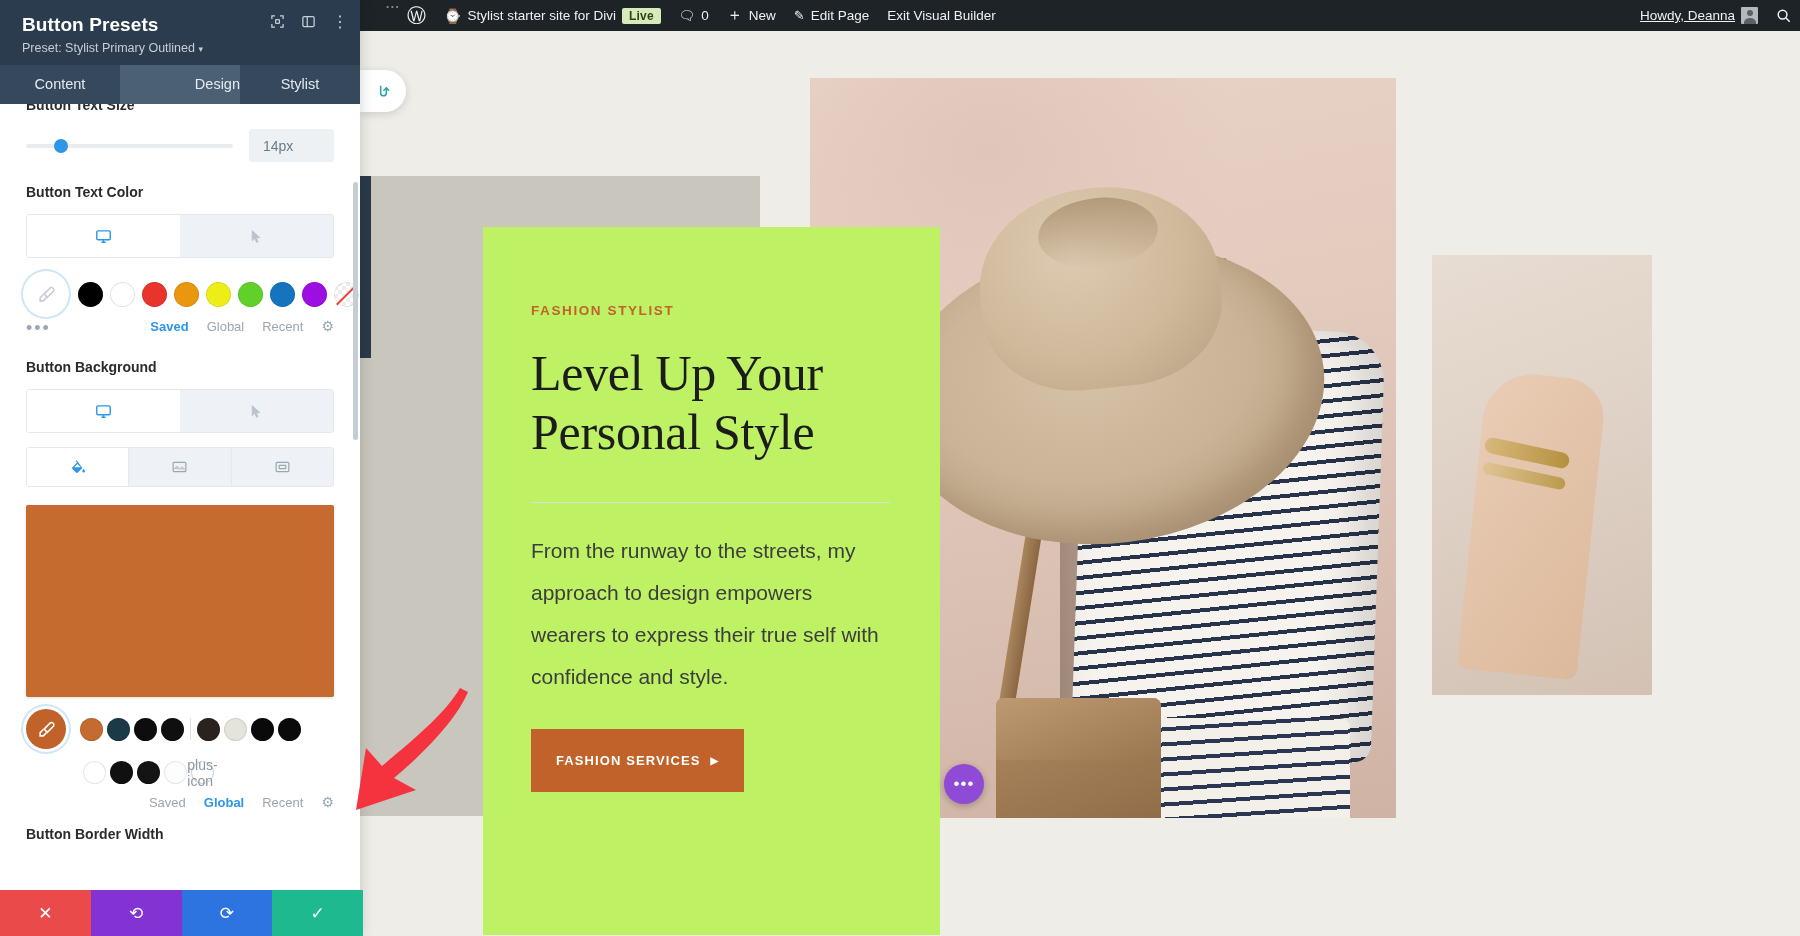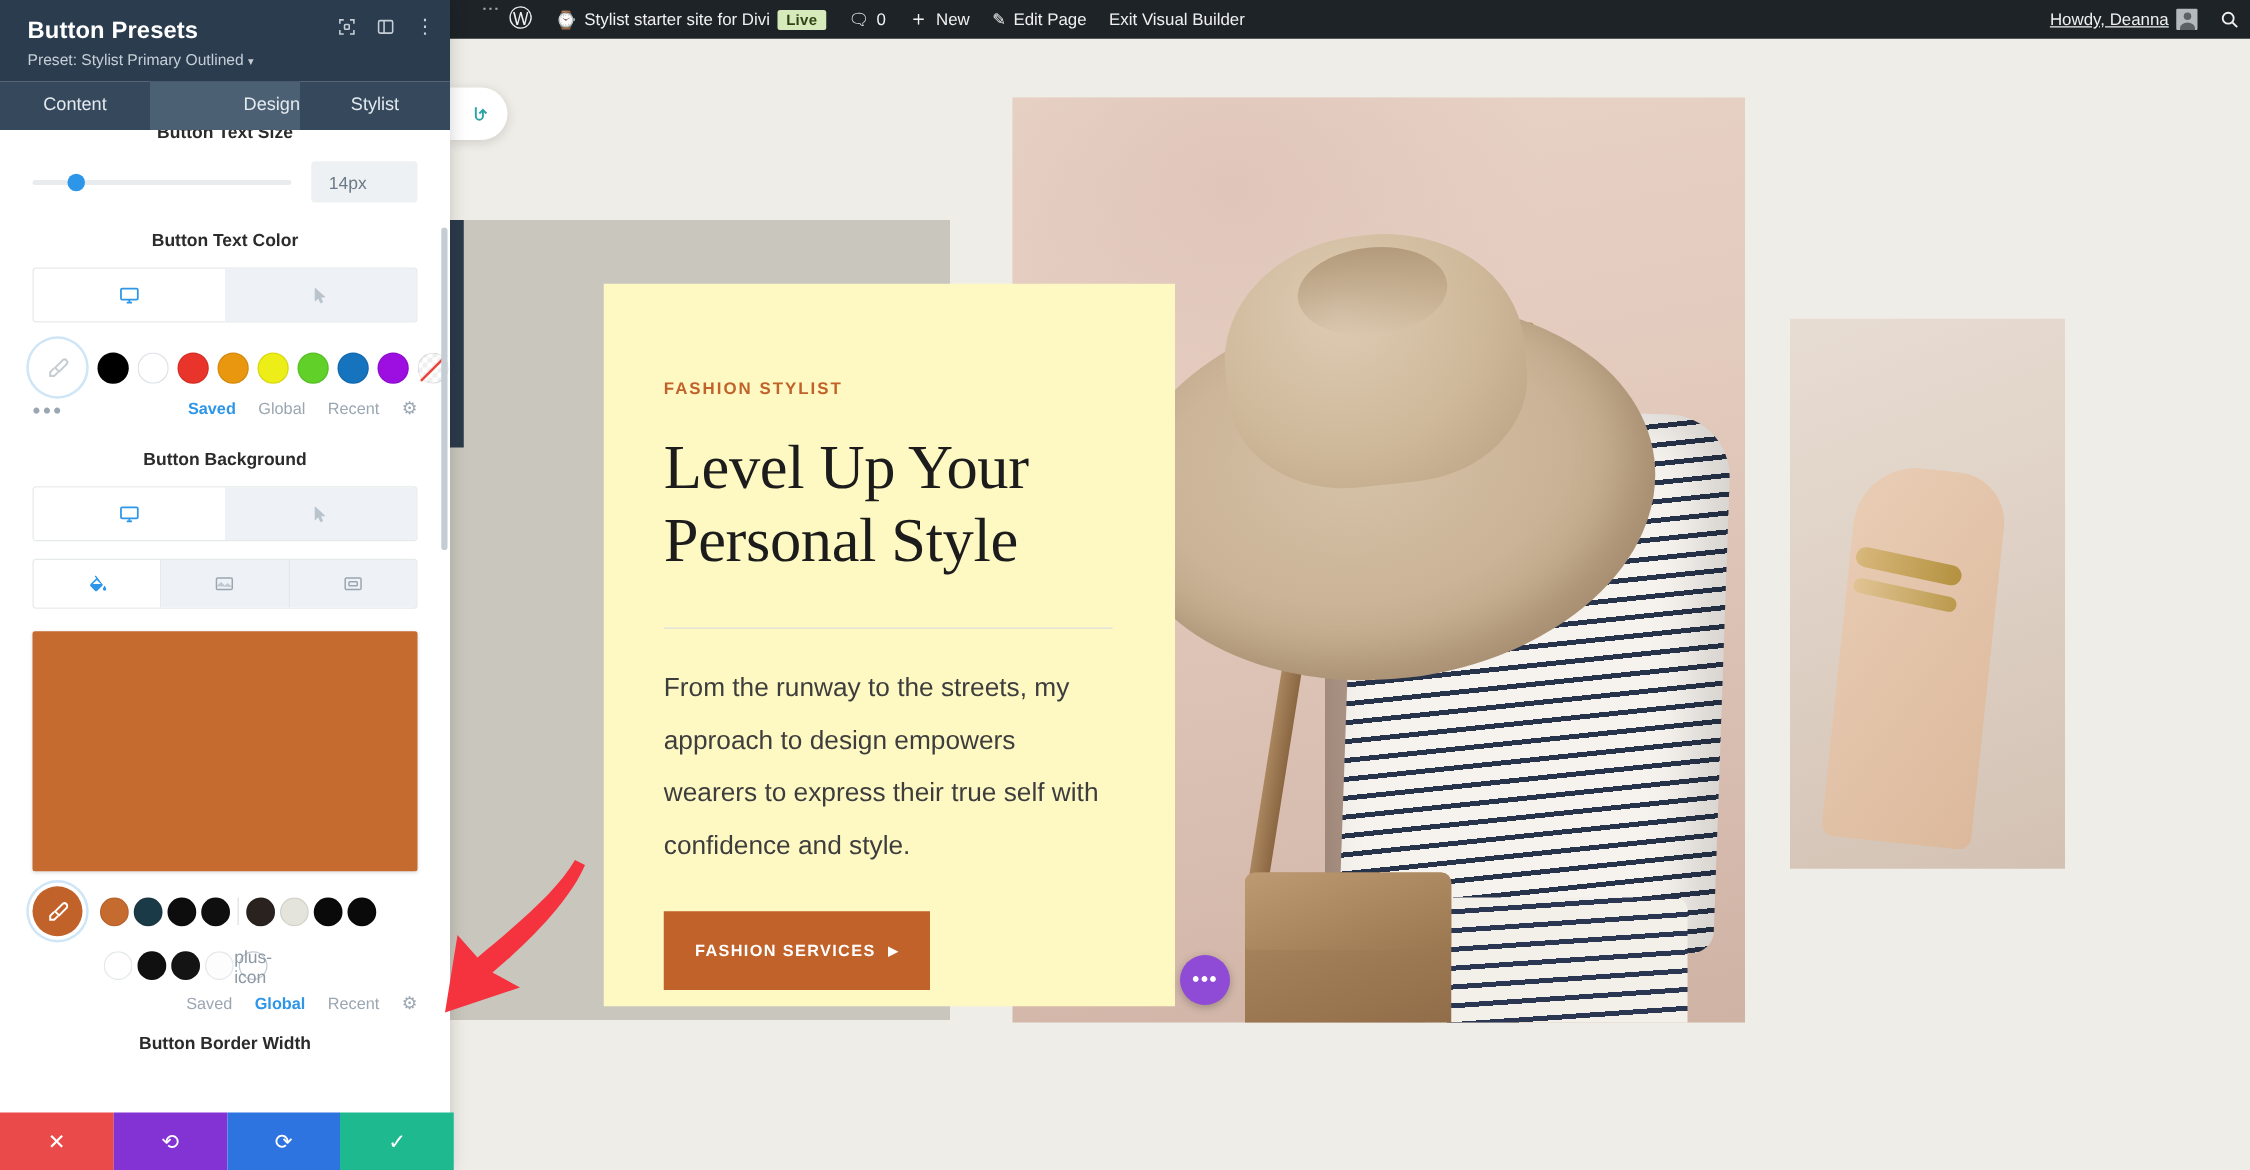--- a/index.html
+++ b/index.html
@@ -144,22 +144,22 @@
   .arm { position:absolute; left: 40px; top: 120px; width: 120px; height: 300px;
     background: linear-gradient(120deg,#e9cdb5,#dcb99c); border-radius: 50px 40px 10px 10px;
     transform: rotate(6deg); }
   .bracelet { position:absolute; left: 52px; top: 190px; width: 86px; height: 16px;
     background: linear-gradient(90deg,#d8b87c,#b4913f); border-radius: 8px; transform: rotate(12deg);}
   .bracelet2 { position:absolute; left: 50px; top: 215px; width: 84px; height: 12px;
     background: linear-gradient(90deg,#e0c494,#bb9a4d); border-radius: 6px; transform: rotate(12deg);}
 
   
   #hero-card {
-    position: absolute; left: 123px; top: 196px; width: 457px; height: 578px;
-    background: #fef9c3;
+    position: absolute; left: 123px; top: 196px; width: 457px; height: 708px;
+    background: #bef264;
     z-index: 10;
   }
   .hero-inner { padding: 76px 50px 0 48px; }
   .eyebrow {
     color: #c0622a; font-size: 13.5px; font-weight: 700;
     letter-spacing: 1.6px; margin-bottom: 26px;
   }
   .hero-h1 {
     font-family: "Liberation Serif", serif;
     font-size: 50px; line-height: 1.18; color: #1c1c1c; font-weight: 400;
@@ -215,21 +215,21 @@
   .track {
     position: absolute; right: 1px; top: 0; width: 5px; height: 100%;
     background: transparent;
   }
   .thumb {
     position: absolute; right: 1px; top: 78px; width: 5px; height: 258px;
     background: #c5cdd4; border-radius: 3px;
   }
 
   .field-label {
-    font-size: 14px; color: #2b2b2b; font-weight: 600; margin: 22px 0 14px; text-align: center;
+    font-size: 14px; color: #2b2b2b; font-weight: 600; margin: 22px 0 14px;
   }
   .field-label.clipped { margin-top: 0; padding-top: 0; }
 
   
   .slider-row { display: flex; align-items: center; gap: 16px; }
   .slider { position: relative; flex: 1; height: 20px; }
   .slider-track {
     position: absolute; top: 8px; left: 0; right: 0; height: 4px;
     background: #e8ecef; border-radius: 2px;
   }

